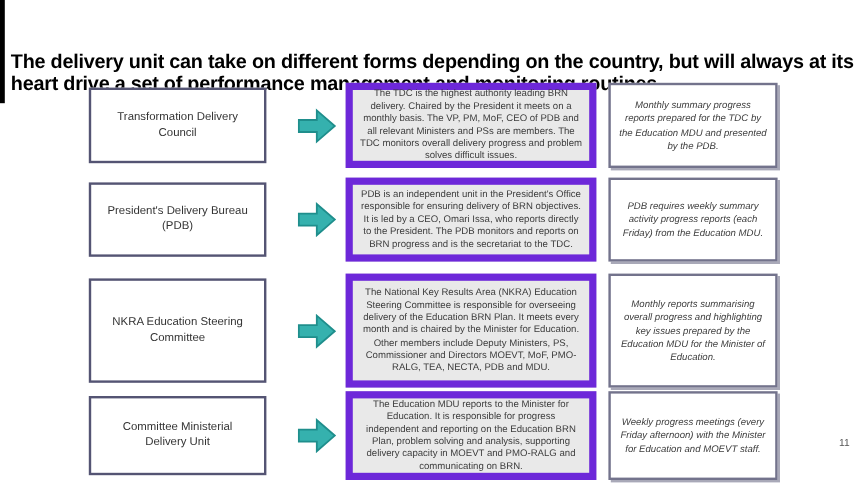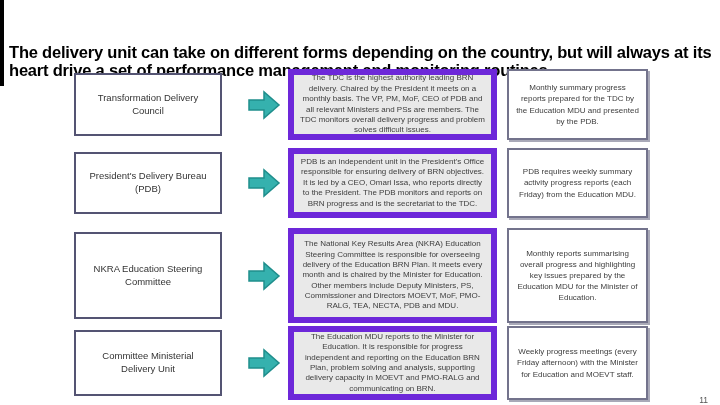--- a/index.html
+++ b/index.html
@@ -41,24 +41,24 @@
     display:flex;align-items:center;justify-content:center;
     text-align:center;font-size:8px;color:#3d3d3d;
     padding:2px 6px;box-sizing:border-box;line-height:1.3;
   }
   .routine-box{
     position:absolute;left:507px;width:141px;top:0;bottom:0;
     background:#ffffff;border:2px solid #73738c;
     box-shadow:2px 2px 0 #a9a9b8;
     display:flex;align-items:center;justify-content:center;
     text-align:center;font-size:8px;color:#3d3d3d;
-    padding:2px 7px;box-sizing:border-box;line-height:1.4;
+    padding:2px 7px;box-sizing:border-box;line-height:1.4;font-style:italic;
   }
   .page-number{
-    position:absolute;right:12px;bottom:0;
+    position:absolute;right:12px;bottom:31px;
     font-size:8.5px;color:#555;
   }
 </style>
 </head>
 <body>
 
 <div class="slide">
 
   <div class="left-bar"></div>
 

